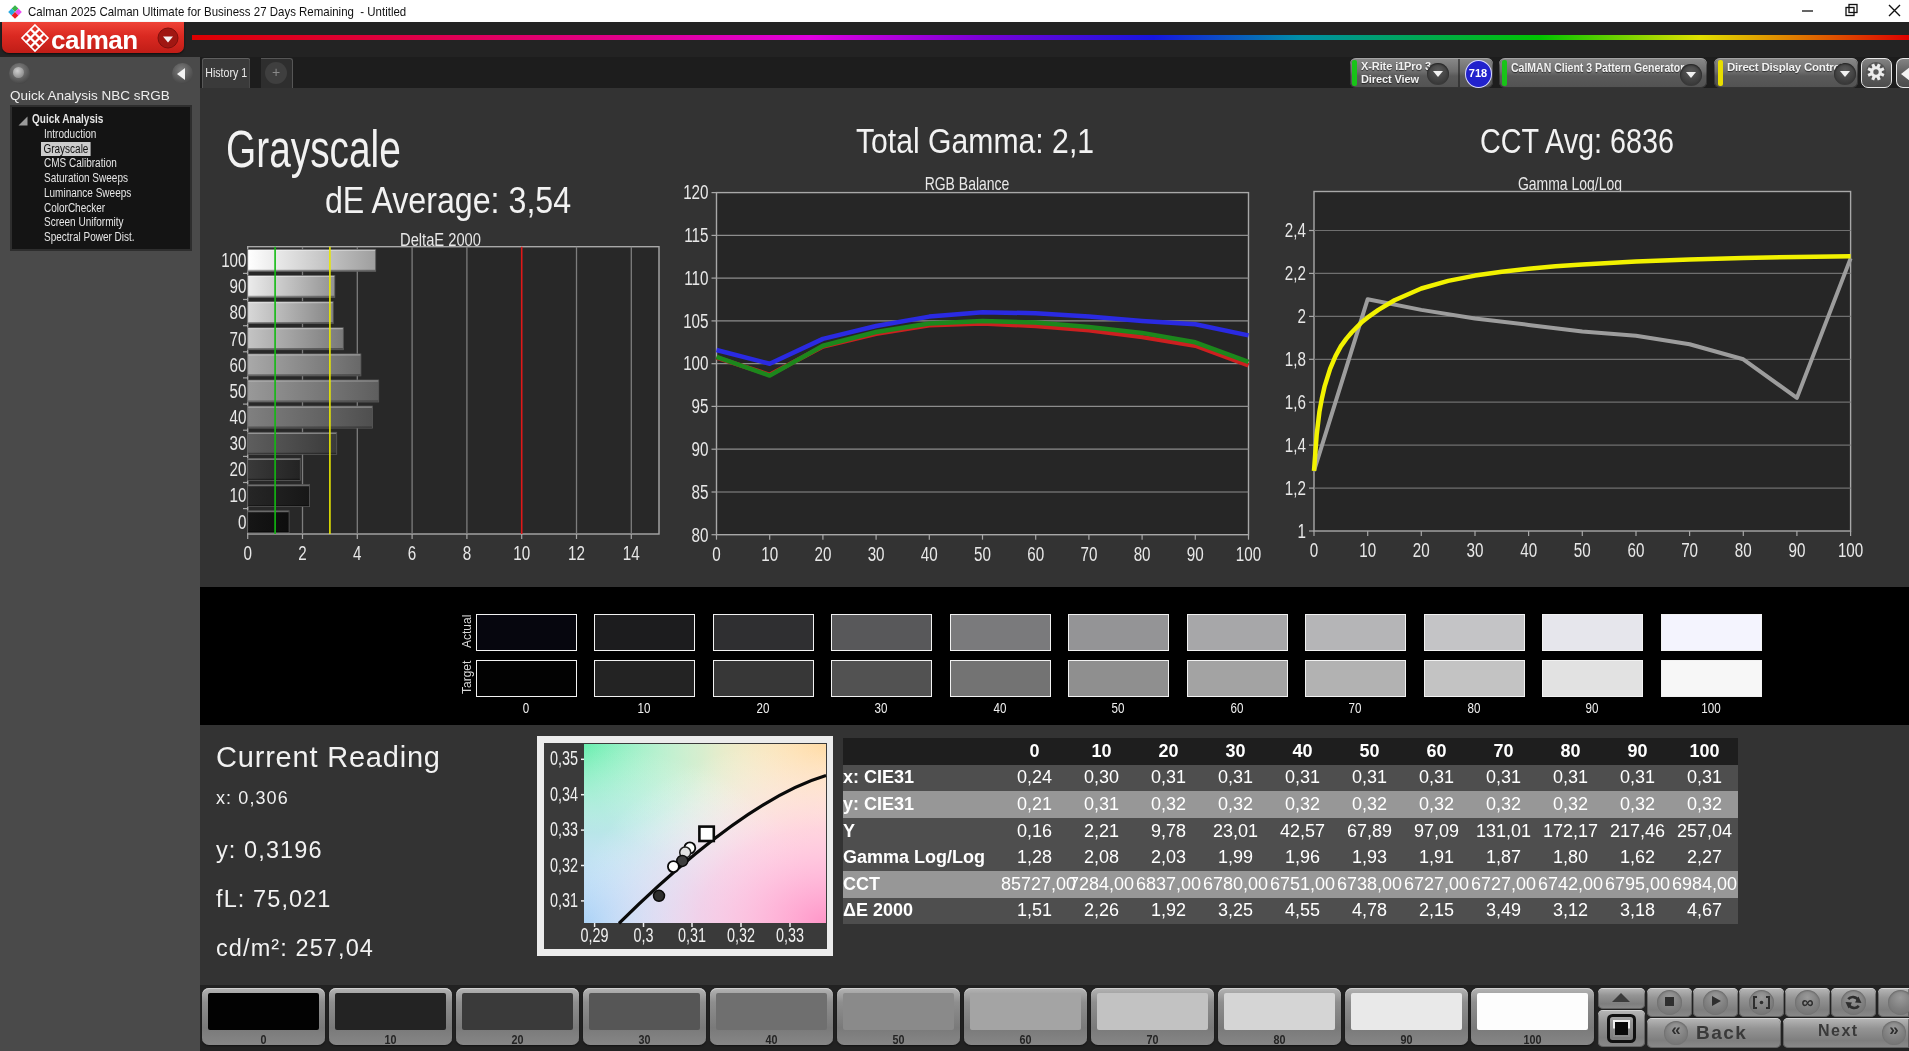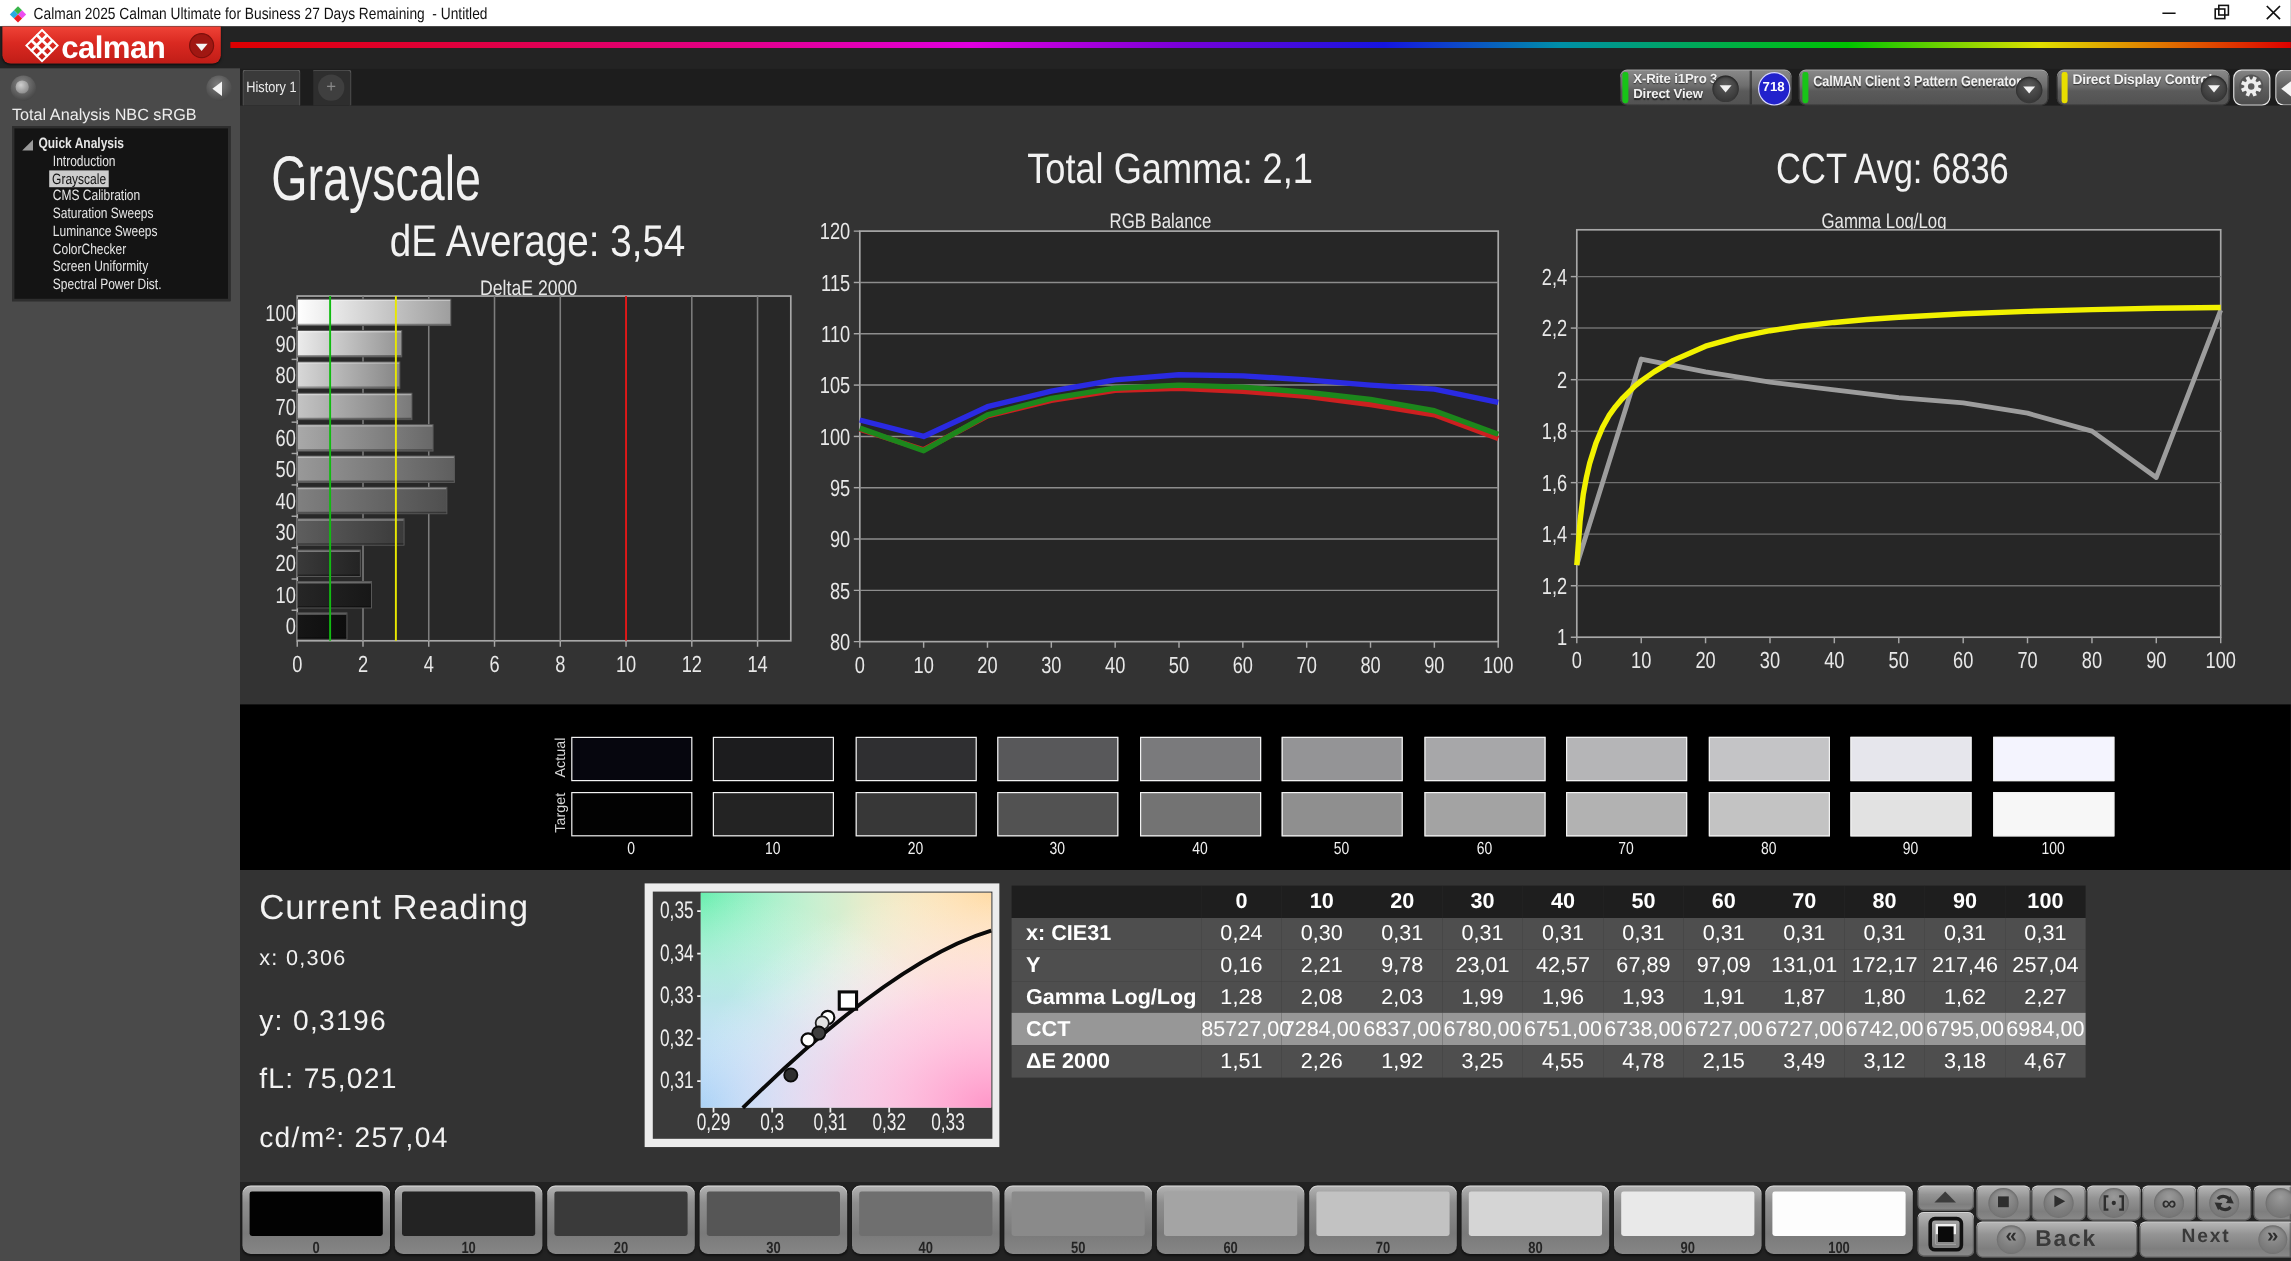--- a/index.html
+++ b/index.html
@@ -42,21 +42,21 @@
 .plab { position:absolute; left:0; top:44px; width:123px; text-align:center;
   font-size:13.5px; font-weight:bold; color:#242424; transform:scaleX(0.8); }
 .ctl { position:absolute; border-radius:5px;
   background:linear-gradient(180deg,#b8b8b8 0%,#949494 35%,#7e7e7e 75%,#8a8a8a 100%);
   box-shadow:inset 0 1px 0 #d4d4d4, inset 0 0 0 1px rgba(60,60,60,.5); }
 .cdisc { position:absolute; border-radius:50%;
   background:radial-gradient(circle at 50% 30%,#9a9a9a,#7e7e7e 55%,#6e6e6e); box-shadow:inset 0 1px 2px rgba(0,0,0,.25); }
 table#dtable { position:absolute; left:843px; top:738px; border-collapse:collapse; table-layout:fixed; width:895px;
   color:#fff; font-size:18px; white-space:nowrap; }
 #dtable td { padding:0; text-align:center; height:26.6px; }
-#dtable td.rl { text-align:left; padding-left:12px; font-weight:bold; width:158px; }
+#dtable td.rl { text-align:left; font-weight:bold; width:158px; }
 #dtable tr.hd { background:#1e1e1e; font-weight:bold; height:25.5px; }
 #dtable tr.da { background:#4e4e4e; }
 #dtable tr.li { background:#979797; }
 </style></head>
 <body>
 <div id="titlebar" class="abs"></div>
 <svg class="abs" style="left:7px;top:4px" width="16" height="16">
     <g>
       <polygon points="4.6,4.6 8,1.2 11.4,4.6 8,8" fill="#39b54a"></polygon>
       <polygon points="1.2,8 4.6,4.6 8,8 4.6,11.4" fill="#29abe2"></polygon>
@@ -86,21 +86,21 @@
     <polygon points="33,21.0 37.0,25 33,29.0 29.0,25" fill="none" stroke="#ffffff" stroke-width="1.6"></polygon>
     <text x="49" y="26.5" font-size="26" font-weight="bold" fill="#ffffff" font-family="Liberation Sans" letter-spacing="-0.5">calman</text>
     <circle cx="166" cy="16" r="10" fill="#a01712" stroke="#7e100c" stroke-width="1"></circle>
     <polygon points="161,14.5 171,14.5 166,20.5" fill="#f4f4f4"></polygon>
   </svg>
 <div id="sidebar" class="abs"></div>
 <div class="abs" style="left:9px;top:63px;width:21px;height:21px;border-radius:50%;background:radial-gradient(circle at 45% 35%,#8a8a8a,#5e5e5e 50%,#3e3e3e 85%)"></div>
 <div class="abs" style="left:12.5px;top:66.5px;width:11px;height:11px;border-radius:50%;background:radial-gradient(circle at 40% 35%,#cfcfcf,#9a9a9a 60%,#777)"></div>
 <div class="abs" style="left:172px;top:63px;width:21px;height:21px;border-radius:50%;background:radial-gradient(circle at 45% 35%,#7e7e7e,#565656 55%,#3e3e3e 90%)"></div>
 <div class="abs" style="left:177px;top:67.5px;width:0;height:0;border-top:6px solid transparent;border-bottom:6px solid transparent;border-right:8px solid #f4f4f4"></div>
-<div class="abs" style="left:10px;top:88px;font-size:13.5px;color:#eeeeee">Total Analysis NBC sRGB</div>
+<div class="abs" style="left:10px;top:88px;font-size:13.5px;color:#eeeeee">Quick Analysis NBC sRGB</div>
 <div id="treepanel" class="abs"></div>
 <svg class="abs" style="left:17px;top:115px" width="12" height="12">
     <polygon points="10.5,1.5 10.5,10.5 1.5,10.5" fill="#9a9a9a"></polygon>
   </svg>
 <div class="titem" style="left:32px;top:112px;font-weight:bold">Quick Analysis</div>
 <div class="titem" style="top:127.0px">Introduction</div>
 <div class="titem" style="top:141.7px;background:#cccccc;color:#111;padding:0 3px;left:41px">Grayscale</div>
 <div class="titem" style="top:156.4px">CMS Calibration</div>
 <div class="titem" style="top:171.1px">Saturation Sweeps</div>
 <div class="titem" style="top:185.8px">Luminance Sweeps</div>
@@ -517,20 +517,34 @@
         <td>0,31</td>
         <td>0,31</td>
         <td>0,31</td>
         <td>0,31</td>
         <td>0,31</td>
         <td>0,31</td>
         <td>0,31</td>
         <td>0,31</td>
         <td>0,31</td>
       </tr>
+      <tr class="li">
+        <td class="rl">y: CIE31</td>
+        <td>0,21</td>
+        <td>0,31</td>
+        <td>0,32</td>
+        <td>0,32</td>
+        <td>0,32</td>
+        <td>0,32</td>
+        <td>0,32</td>
+        <td>0,32</td>
+        <td>0,32</td>
+        <td>0,32</td>
+        <td>0,32</td>
+      </tr>
       <tr class="da">
         <td class="rl">Y</td>
         <td>0,16</td>
         <td>2,21</td>
         <td>9,78</td>
         <td>23,01</td>
         <td>42,57</td>
         <td>67,89</td>
         <td>97,09</td>
         <td>131,01</td>

